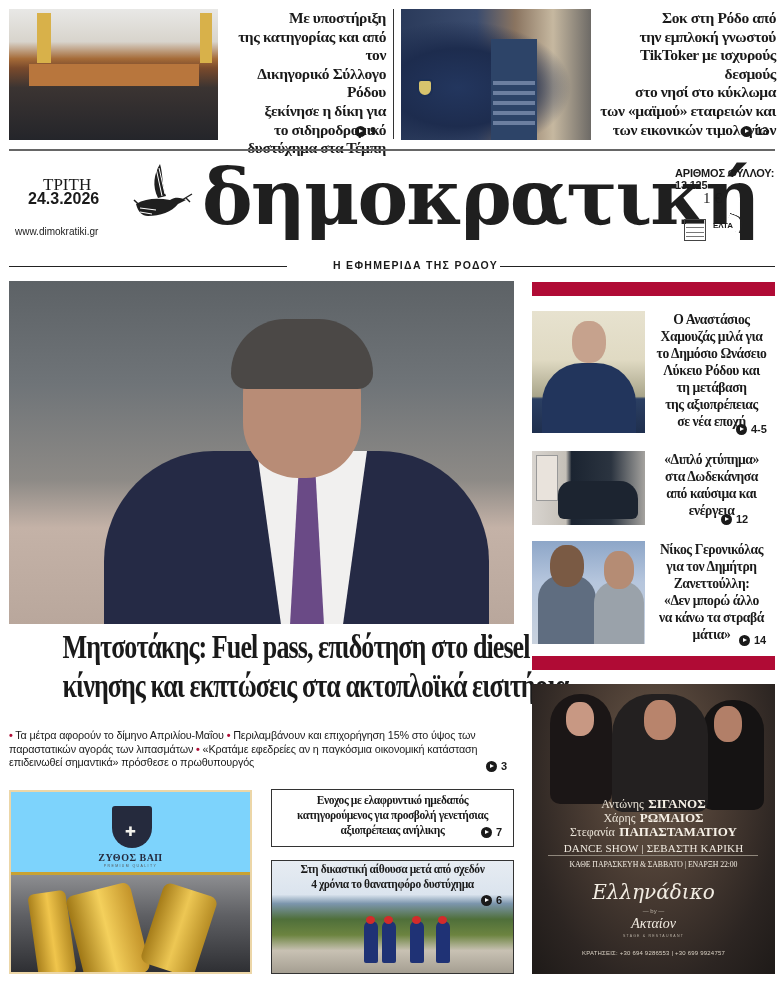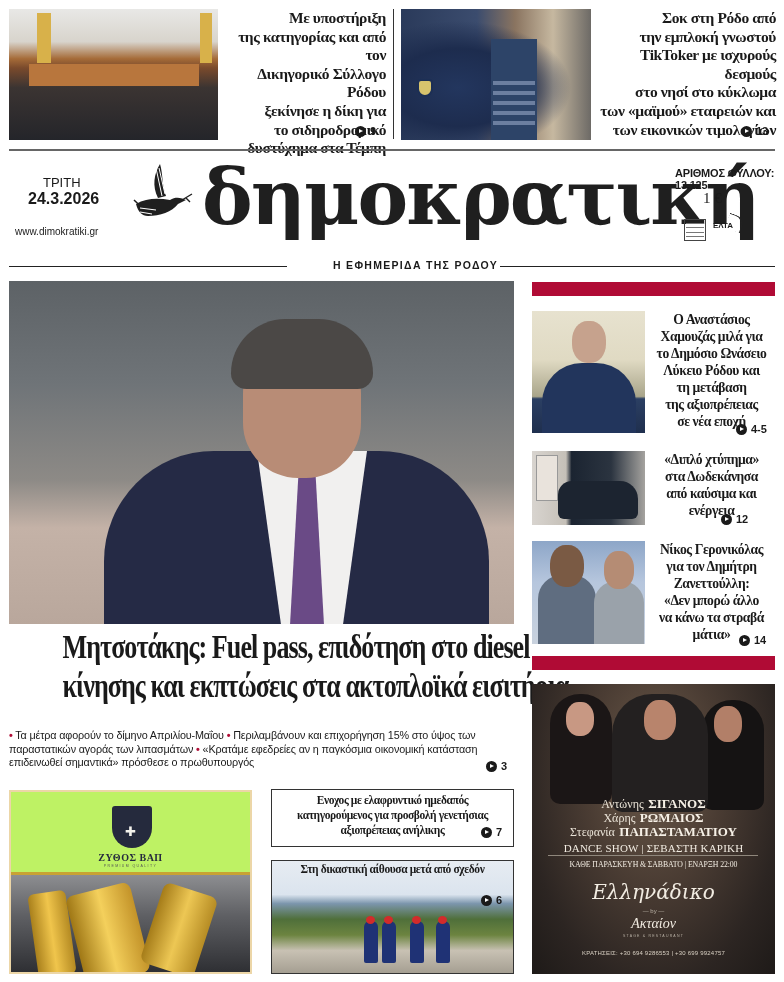--- a/index.html
+++ b/index.html
@@ -25,21 +25,21 @@
     background: radial-gradient(ellipse at 30% 60%, #23365e 0%, #1d2c4e 35%, transparent 60%), linear-gradient(90deg, #2a3a5a 0%, #3b4c6e 40%, #8a7460 60%, #c6b8a0 80%, #6d6a66 100%); }
   #teaser2-photo .vest { position:absolute; left:90px; top:30px; width:46px; height:101px; background:#2d4468; }
   #teaser2-photo .stripes { position:absolute; left:92px; top:72px; width:42px; height:50px;
     background: repeating-linear-gradient(180deg, #6c7fa0 0 4px, #2d4468 4px 10px); }
   #teaser2-photo .badge { position:absolute; left:16px; top:70px; width:16px; height:18px; border-radius: 4px 4px 8px 8px; background:#d7c36d; border:2px solid #1c2f55; }
   #teaser2-text { left: 596px; top: 9px; width: 180px; font-size: 15.5px; line-height: 18.6px; text-align: right; }
   #teaser2-ref { left: 741px; top: 125px; }
   #rule-top { left: 9px; top: 149px; width: 766px; height: 2px; background: #666; }
 
   
-  #day-label { left: 43px; top: 175px; font-size: 13px; }
+  #day-label { left: 43px; top: 175px; font-size: 17px; font-family: Liberation Serif, serif; }
   #date-label { left: 28px; top: 190px; font-size: 16px; font-weight: bold; }
   #site-url { left: 15px; top: 226px; font-size: 10px; }
   #dove-logo { left: 132px; top: 160px; width: 62px; height: 70px; }
   #masthead-title { left: 202px; top: 148px; font-family: "DejaVu Serif", serif; font-weight: bold; font-size: 76px; letter-spacing: -2px; color: #1f1f1f; line-height: 100px; }
   #issue-number { left: 675px; top: 167px; font-size: 11px; font-weight: bold; letter-spacing: -0.2px; }
   #price { left: 703px; top: 190px; font-family: "Liberation Serif", serif; font-size: 15px; }
   #postal-box { left: 684px; top: 219px; width: 22px; height: 22px; border: 1px solid #444; display: flex; flex-direction: column; justify-content: space-around; padding: 1px; }
   #postal-box i { display:block; height:1px; background:#777; }
   #elta-logo { left: 713px; top: 221px; font-size: 8px; font-weight: bold; }
   #elta-logo .sw { position:absolute; left:14px; top:-6px; width:16px; height:16px; border-top:1.5px solid #222; border-right:1.5px solid #222; border-radius: 0 10px 0 0; transform: rotate(20deg); }
@@ -80,21 +80,21 @@
   #side3-photo .p2h { position:absolute; left:72px; top:10px; width:30px; height:38px; border-radius: 45%; background:#b58c74; }
   .side-text { left: 648px; width: 127px; text-align: center; font-size: 13.6px; line-height: 17px; }
   #side1-text { top: 311px; }
   #side1-ref { left: 736px; top: 423px; }
   #side2-text { top: 451px; }
   #side2-ref { left: 721px; top: 513px; }
   #side3-text { top: 541px; }
   #side3-ref { left: 739px; top: 634px; }
 
   
-  #beer-ad { left: 9px; top: 790px; width: 243px; height: 184px; border: 2px solid #ecd6a7; overflow: hidden; background: #bef264; }
+  #beer-ad { left: 9px; top: 790px; width: 243px; height: 184px; border: 2px solid #ecd6a7; overflow: hidden; background: #7dd3fc; }
   #beer-ad .lower { position:absolute; left:0; top:80px; width:100%; height:104px; background: linear-gradient(180deg, #8d8e91 0%, #5f6064 40%, #2b2c30 100%); border-top: 3px solid #c9a233; }
   #beer-ad .can1 { position:absolute; left:22px; top:100px; width:38px; height:84px; border-radius: 6px; background: linear-gradient(90deg, #a9801c, #f0c54c, #b48a22); transform: rotate(-8deg); }
   #beer-ad .can2 { position:absolute; left:64px; top:96px; width:66px; height:92px; border-radius: 8px; background: linear-gradient(90deg, #9f7715, #f4d05c, #c39329); transform: rotate(-14deg); }
   #beer-ad .can3 { position:absolute; left:140px; top:96px; width:56px; height:84px; border-radius: 8px; background: linear-gradient(90deg, #a57c19, #edc754, #b68c24); transform: rotate(18deg); }
   #beer-shield { position:absolute; left:101px; top:14px; width:40px; height:42px; background:#252a3d; border-radius: 3px 3px 20px 20px; }
   #beer-shield::after { content:"✚"; position:absolute; left:13px; top:18px; color:#f3f1ec; font-size:13px; }
   #beer-brand { position:absolute; left:0; top:60px; width:100%; text-align:center; font-family: "Liberation Serif", serif; font-weight:bold; font-size:10px; color:#252a3d; letter-spacing: 0.5px; }
   #beer-sub { position:absolute; left:0; top:72px; width:100%; text-align:center; font-size:3.5px; color:#555; letter-spacing: 1.4px; }
 
   #story-box1 { left: 271px; top: 789px; width: 243px; height: 58px; border: 1.5px solid #333; padding: 3px 4px 0 4px; text-align: center; font-size: 11.5px; line-height: 14.8px; }
@@ -304,20 +304,21 @@
   <div class="helmet" style="left:94px"></div>
   <div class="rescuer" style="left:110px"></div>
   <div class="helmet" style="left:112px"></div>
   <div class="rescuer" style="left:138px"></div>
   <div class="helmet" style="left:140px"></div>
   <div class="rescuer" style="left:164px"></div>
   <div class="helmet" style="left:166px"></div>
 </div>
 <div id="story-box2-text" class="abs cond">
   <div>Στη δικαστική αίθουσα μετά από σχεδόν</div>
+  <div>4 χρόνια το θανατηφόρο δυστύχημα</div>
 </div>
 <div id="story-box2-ref" class="abs pref">
   <span class="dot"></span>
   <span>6</span>
 </div>
 
 <div id="show-ad" class="abs">
   <div class="per1"></div>
   <div class="per1f"></div>
   <div class="per3"></div>

